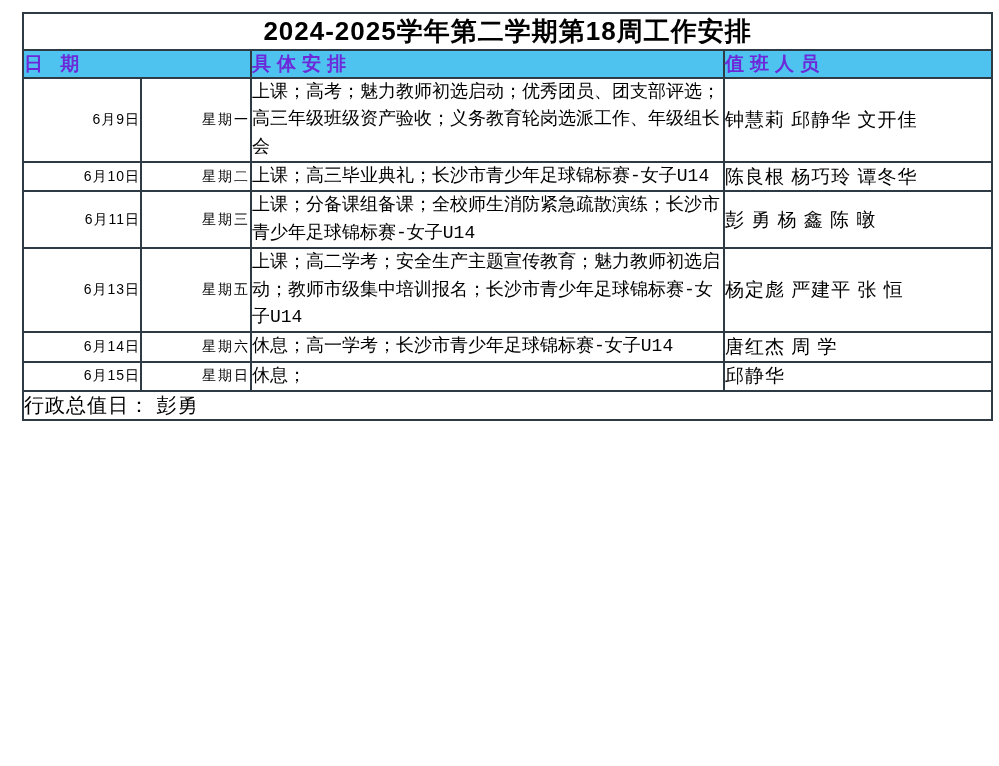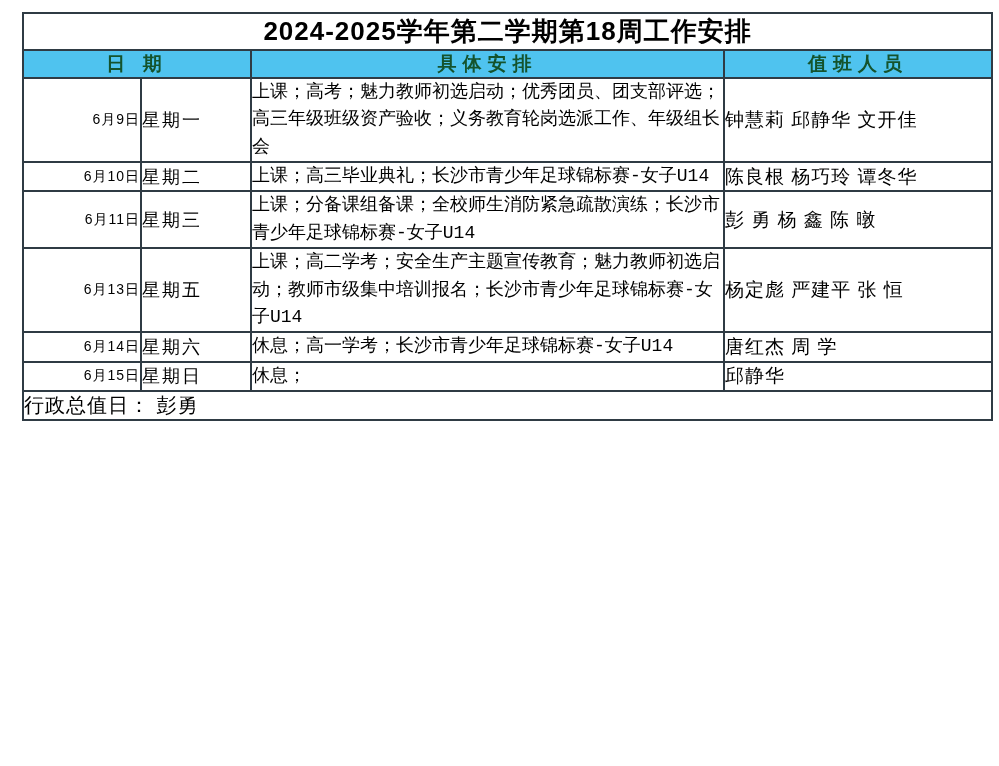--- a/index.html
+++ b/index.html
@@ -37,36 +37,36 @@
     text-align: center;
     font-size: 26px;
     font-weight: bold;
     letter-spacing: 1px;
     padding: 13px 0 14px 0;
     background: #ffffff;
     color: #000000;
   }
   .head-cell {
     background: #4fc3ef;
-    color: #14532d;
-    text-align: center;
+    color: #6d28d9;
+    text-align: left;
     font-size: 19px;
     font-weight: bold;
     letter-spacing: 6px;
     padding: 16px 0 17px 0;
   }
   .date-cell {
     text-align: right;
     font-size: 14px;
     padding: 8px 4px;
     letter-spacing: 1px;
   }
   .weekday-cell {
-    text-align: left;
-    font-size: 18px;
+    text-align: right;
+    font-size: 14px;
     padding: 8px 4px;
     letter-spacing: 2px;
   }
   .detail-cell {
     font-size: 18px;
     line-height: 1.52;
     padding: 10px 12px 10px 12px;
     text-align: left;
     font-family: Liberation Mono, monospace;
   }

